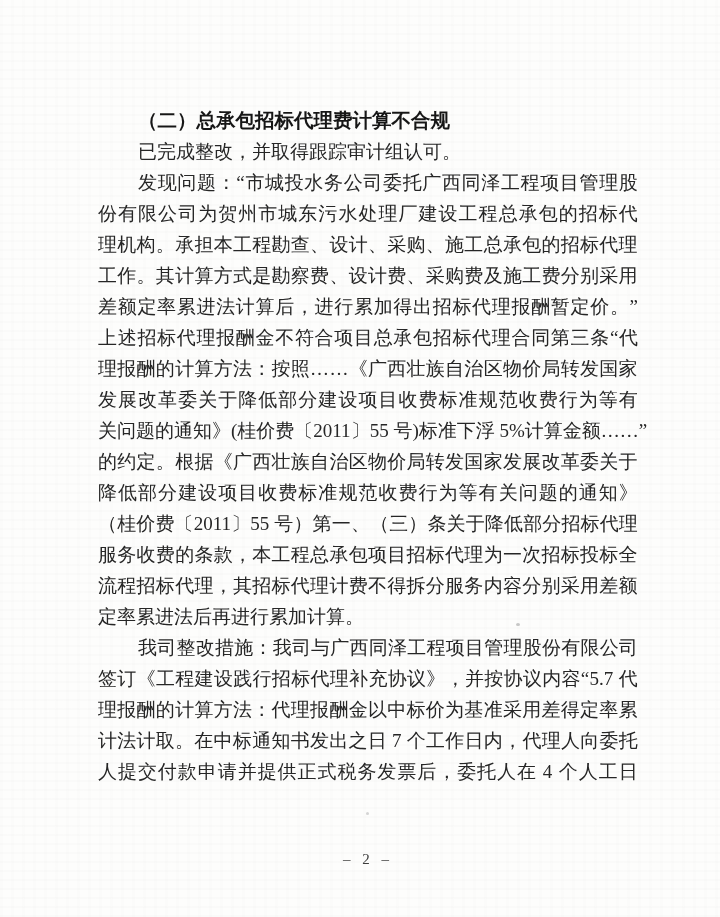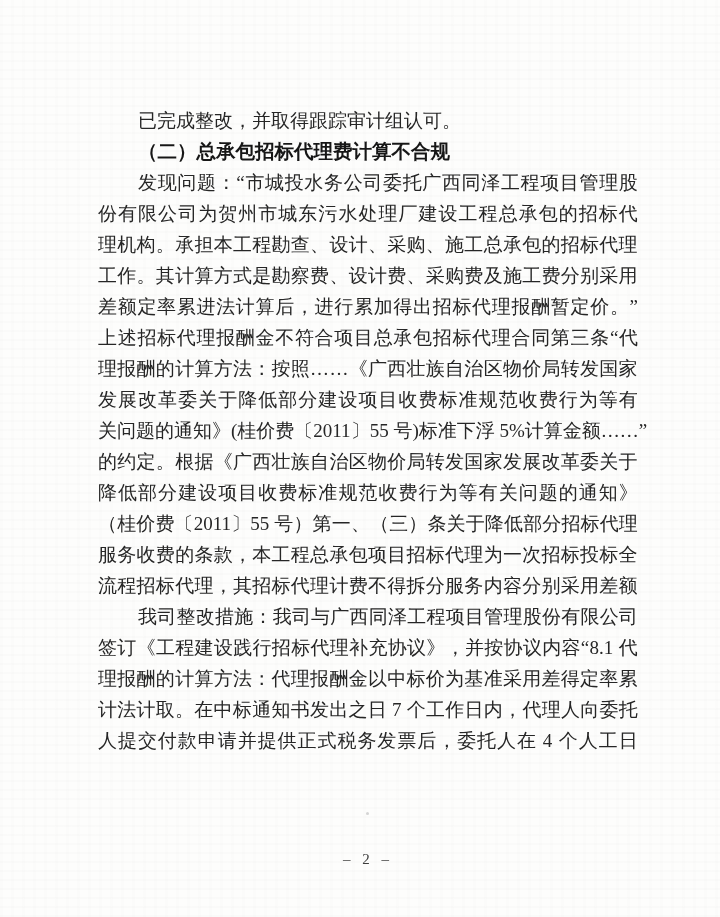--- a/index.html
+++ b/index.html
@@ -63,22 +63,22 @@
   .speck-b {
     left: 366px; top: 812px; width: 3px; height: 3px;
     background: rgba(120,120,120,0.30);
   }
 </style>
 </head>
 <body>
 
 <div class="page">
   <div class="text-block">
+      <div class="line indent bold">（二）总承包招标代理费计算不合规</div>
       <div class="line indent">已完成整改，并取得跟踪审计组认可。</div>
-      <div class="line indent bold">（二）总承包招标代理费计算不合规</div>
       <div class="line fill indent">
         <span>发</span>
         <span>现</span>
         <span>问</span>
         <span>题</span>
         <span>：</span>
         <span>“</span>
         <span>市</span>
         <span>城</span>
         <span>投</span>
@@ -483,20 +483,21 @@
         <span>务</span>
         <span>内</span>
         <span>容</span>
         <span>分</span>
         <span>别</span>
         <span>采</span>
         <span>用</span>
         <span>差</span>
         <span>额</span>
       </div>
+      <div class="line">定率累进法后再进行累加计算。</div>
       <div class="line fill indent">
         <span>我</span>
         <span>司</span>
         <span>整</span>
         <span>改</span>
         <span>措</span>
         <span>施</span>
         <span>：</span>
         <span>我</span>
         <span>司</span>
@@ -538,21 +539,21 @@
         <span>议</span>
         <span>》</span>
         <span>，</span>
         <span>并</span>
         <span>按</span>
         <span>协</span>
         <span>议</span>
         <span>内</span>
         <span>容</span>
         <span>“</span>
-        <span>8.1</span>
+        <span>5.7</span>
         <span>&nbsp;</span>
         <span>代</span>
       </div>
       <div class="line fill">
         <span>理</span>
         <span>报</span>
         <span>酬</span>
         <span>的</span>
         <span>计</span>
         <span>算</span>

